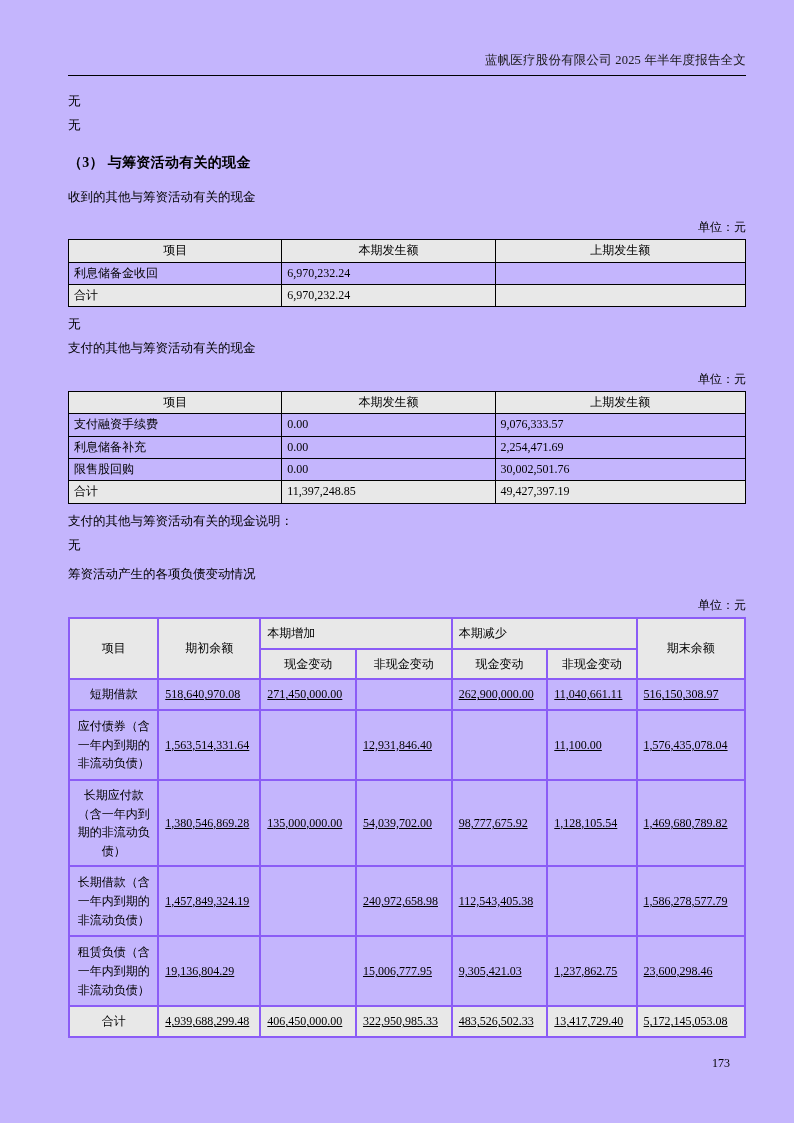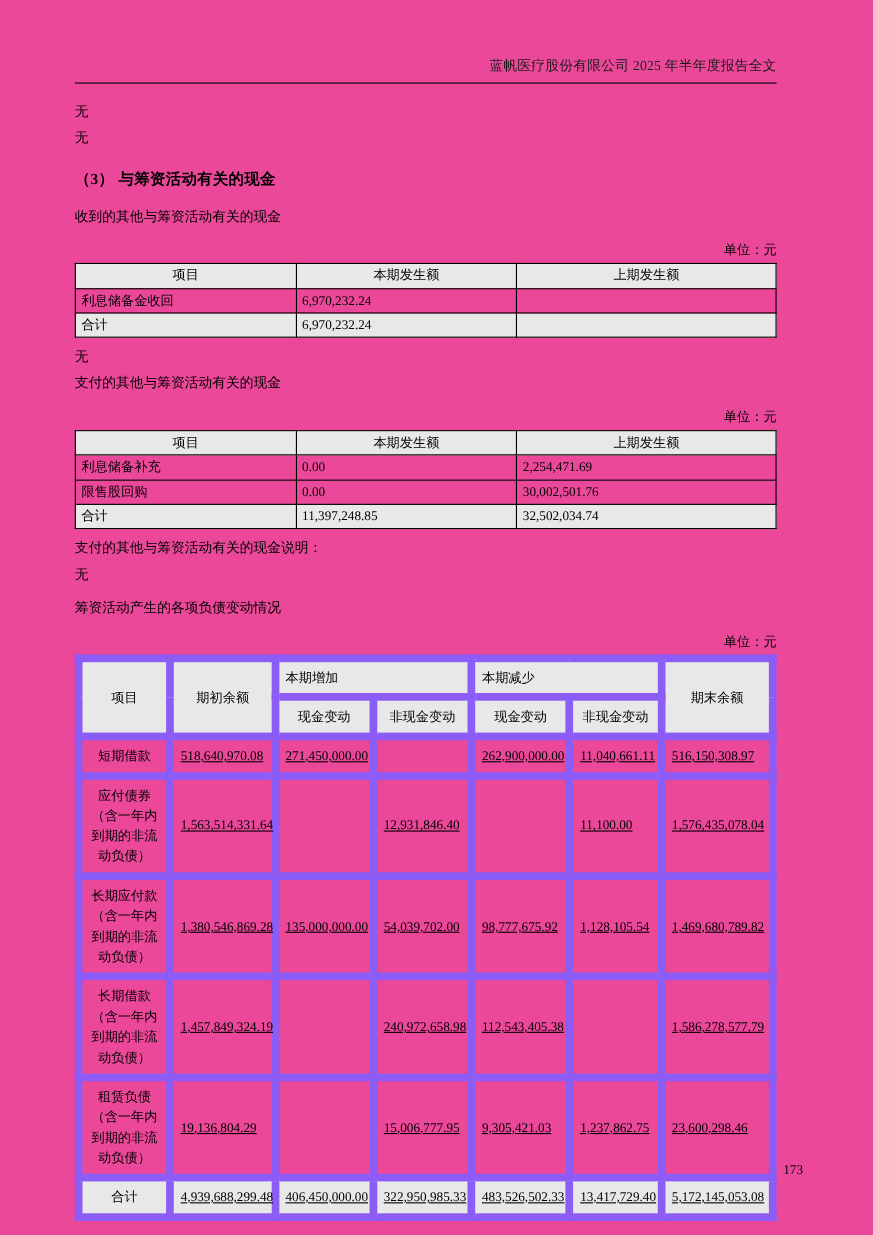--- a/index.html
+++ b/index.html
@@ -9,23 +9,23 @@
   }
   body {
     font-family: "Liberation Serif", "DejaVu Serif", serif;
     color: #000000;
   }
   .page {
     position: relative;
     width: 794px;
     height: 1123px;
     margin: 0 auto;
-    background: #ec4899;
+    background: #c4b5fd;
     box-sizing: border-box;
-    padding: 52px 88px 40px 68px;
+    padding: 52px 48px 40px 68px;
   }
   .header {
     text-align: right;
     font-size: 12.5px;
     color: #1a1a1a;
     padding-bottom: 6px;
     letter-spacing: 0.2px;
   }
   .header-rule {
     border-top: 1px solid #000;
@@ -75,21 +75,21 @@
     background: #e8e8e8;
   }
   
   table.big {
     width: 100%;
     border-collapse: collapse;
     table-layout: fixed;
     font-size: 12px;
   }
   table.big th, table.big td {
-    border: 7px solid #8b5cf6;
+    border: 2px solid #8b5cf6;
     padding: 5px 6px;
     vertical-align: middle;
     line-height: 1.55;
   }
   table.big th {
     background: #e8e8e8;
     font-weight: normal;
     text-align: center;
   }
   table.big td.lbl {
@@ -172,33 +172,38 @@
     </colgroup>
     <thead>
       <tr>
         <th>项目</th>
         <th>本期发生额</th>
         <th>上期发生额</th>
       </tr>
     </thead>
     <tbody>
       <tr>
+        <td class="lbl">支付融资手续费</td>
+        <td class="num">0.00</td>
+        <td class="num">9,076,333.57</td>
+      </tr>
+      <tr>
         <td class="lbl">利息储备补充</td>
         <td class="num">0.00</td>
         <td class="num">2,254,471.69</td>
       </tr>
       <tr>
         <td class="lbl">限售股回购</td>
         <td class="num">0.00</td>
         <td class="num">30,002,501.76</td>
       </tr>
       <tr class="total">
         <td class="lbl">合计</td>
         <td class="num">11,397,248.85</td>
-        <td class="num">32,502,034.74</td>
+        <td class="num">49,427,397.19</td>
       </tr>
     </tbody>
   </table>
 
   <div class="spacer-6"></div>
   <p class="para">支付的其他与筹资活动有关的现金说明：</p>
   <p class="para">无</p>
 
   <div class="spacer-6"></div>
   <p class="para">筹资活动产生的各项负债变动情况</p>

